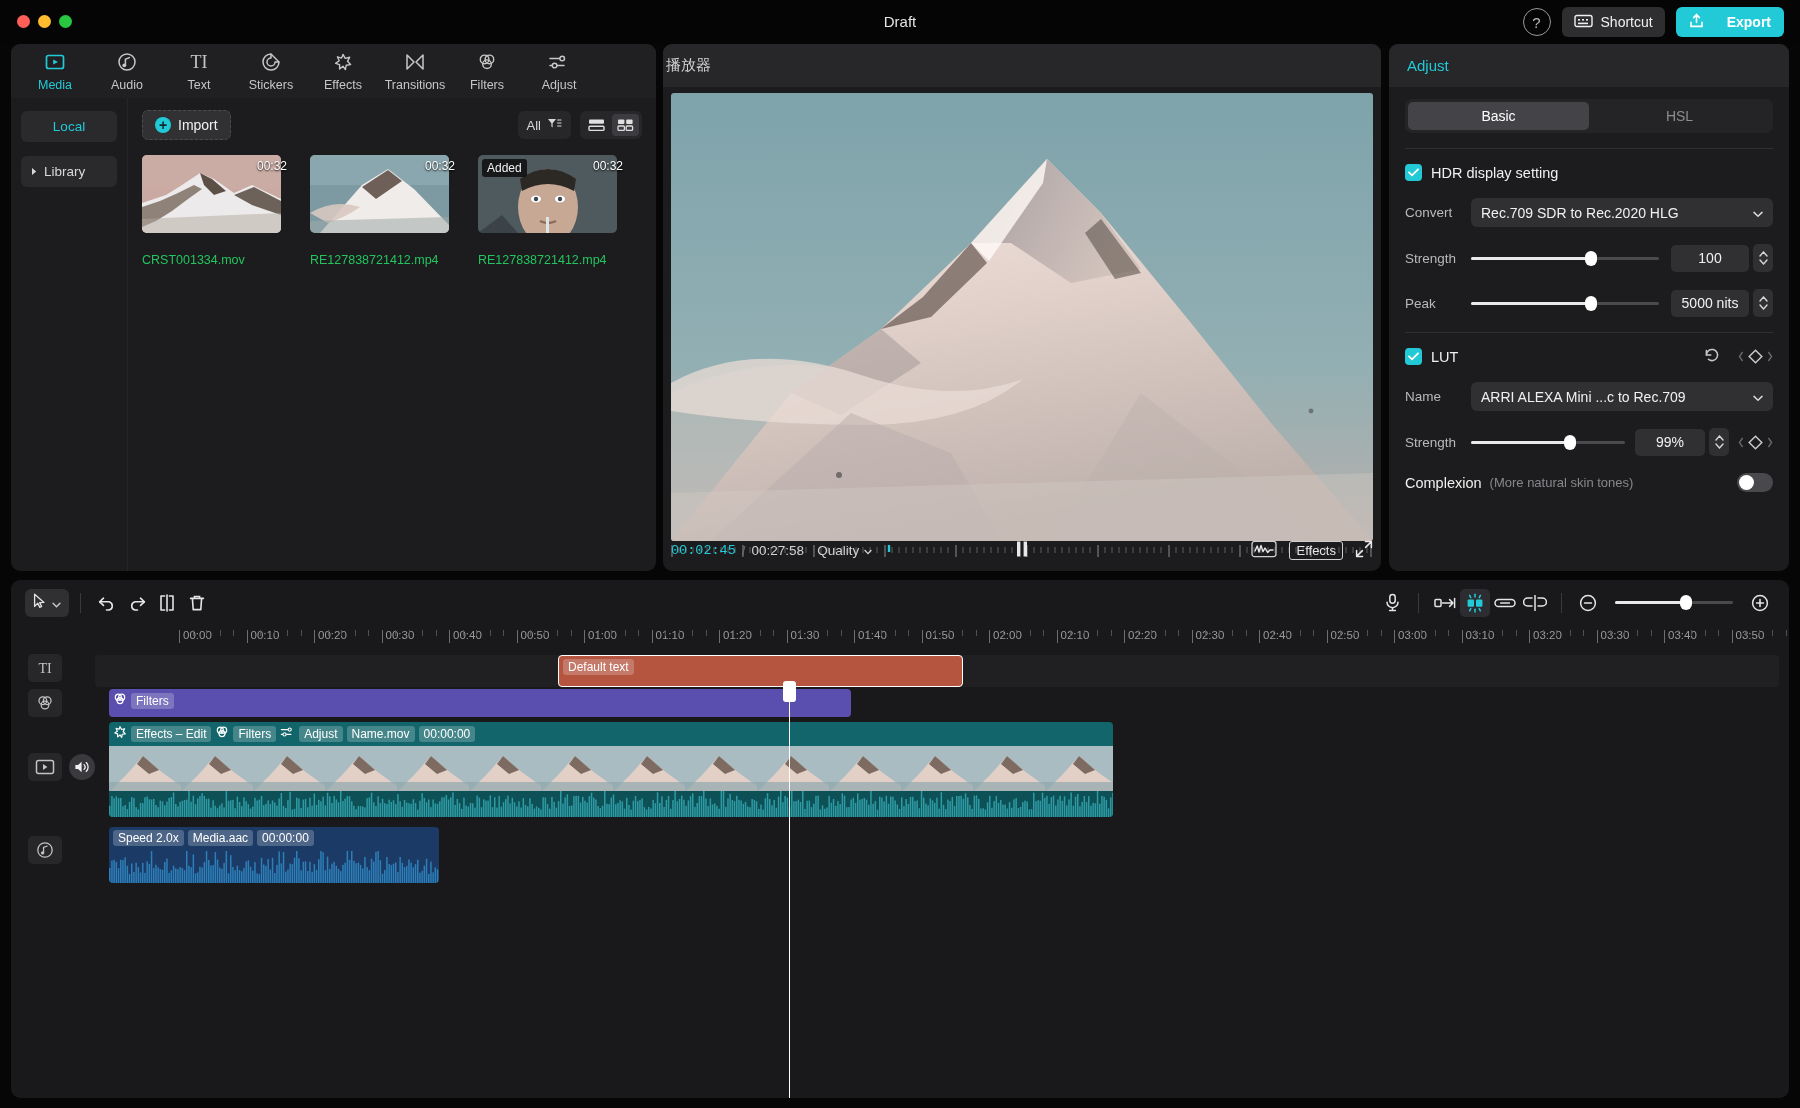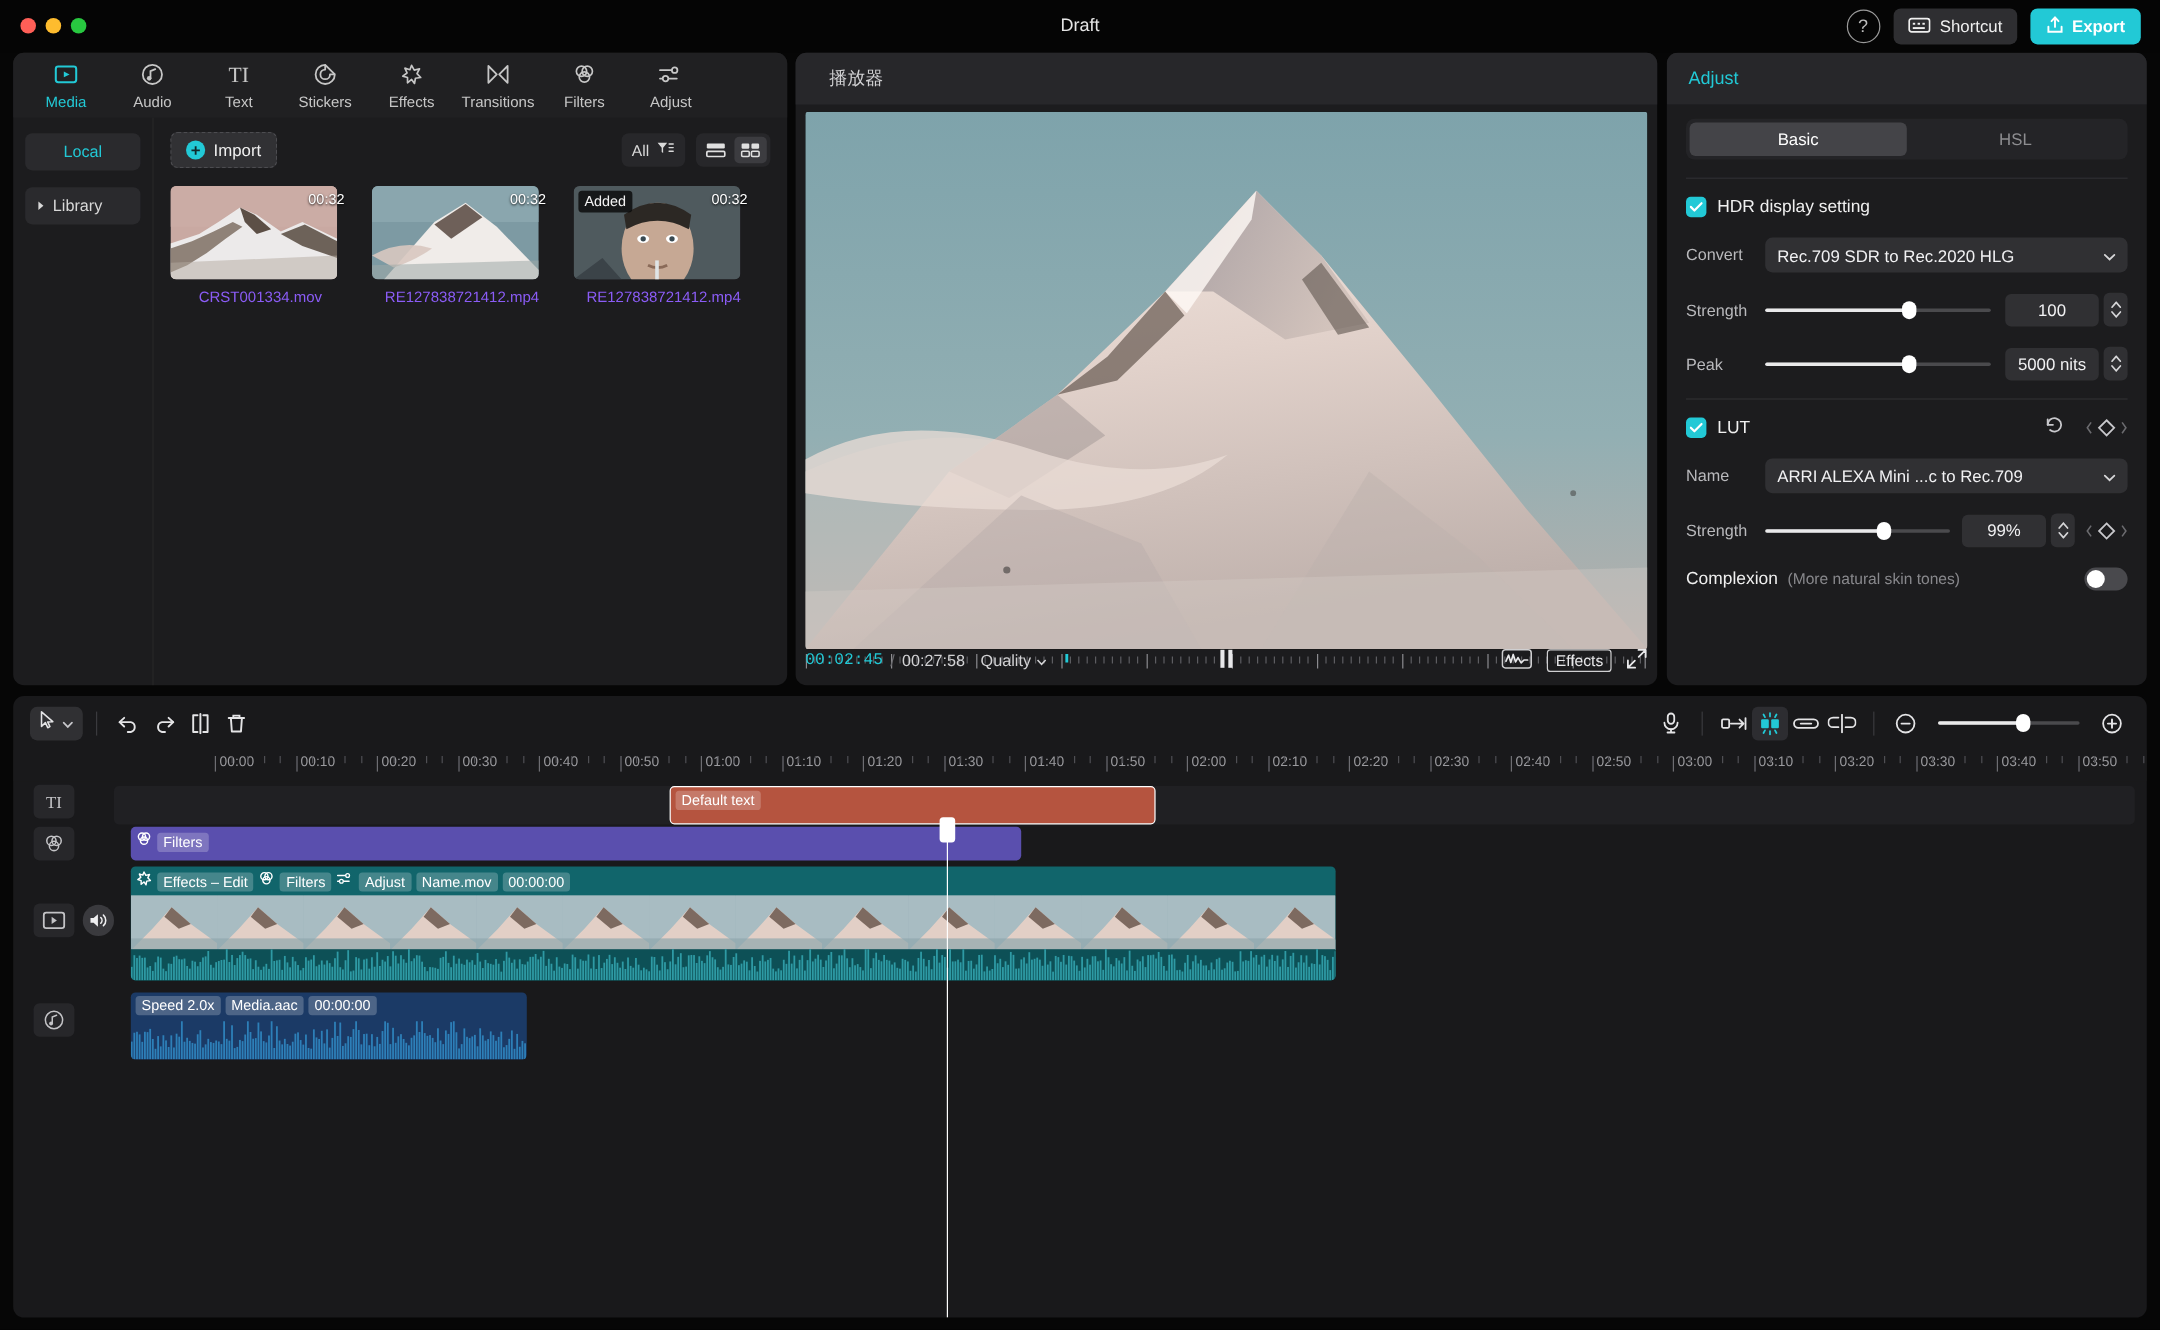--- a/index.html
+++ b/index.html
@@ -36,21 +36,21 @@
     font-size: 15px; display: flex; align-items: center; justify-content: center;
     cursor: pointer;
   }
   #shortcut-btn {
     height: 30px; background: #2e2e31; border-radius: 6px;
     padding: 0 12px; display: flex; align-items: center; gap: 8px;
     color: #f0f0f0; font-size: 14px; cursor: pointer;
   }
   #export-btn {
     height: 30px; background: #22c9d6; border-radius: 6px;
-    padding: 0 13px; display: flex; align-items: center; gap: 7px;
+    padding: 0 13px; display: flex; align-items: center; gap: 23px;
     color: #ffffff; font-size: 14px; font-weight: 600; cursor: pointer; justify-content: space-between;
   }
 
   
   #media-panel {
     position: absolute; left: 11px; top: 44px;
     width: 645px; height: 527px;
     background: #1c1c1e; border-radius: 9px;
   }
   #tabbar {
@@ -119,34 +119,34 @@
   .dur {
     position: absolute; right: 5px; top: 4px;
     color: #fff; font-size: 12px; text-shadow: 0 1px 2px #000;
   }
   .added-tag {
     position: absolute; left: 4px; top: 4px;
     background: rgba(10,10,10,.82); color: #f2f2f2;
     font-size: 12px; padding: 2px 5px; border-radius: 3px;
   }
   .thumb-name {
-    margin-top: 8px; text-align: center;
-    font-size: 12.5px; color: #8b5cf6;
+    margin-top: 20px; text-align: left;
+    font-size: 12.5px; color: #22c55e;
     white-space: nowrap; overflow: hidden; text-overflow: ellipsis;
   }
 
   
   #player {
     position: absolute; left: 663px; top: 44px;
     width: 718px; height: 527px;
     background: #1c1c1e; border-radius: 9px;
   }
   #player-hdr {
     height: 43px; width: 100%; background: #27272a; border-radius: 9px 9px 0 0;
-    display: flex; align-items: center; padding-left: 28px;
+    display: flex; align-items: center; padding-left: 3px;
     color: #d2d2d4; font-size: 15px;
   }
   #video-area {
     position: absolute; left: 8px; top: 49px; width: 702px; height: 448px;
     background: #000; border-radius: 3px; overflow: hidden;
   }
   #mountain { position: absolute; inset: 0; }
   #player-scrub {
     position: absolute; left: 8px; top: 499px; width: 702px; height: 16px;
   }

